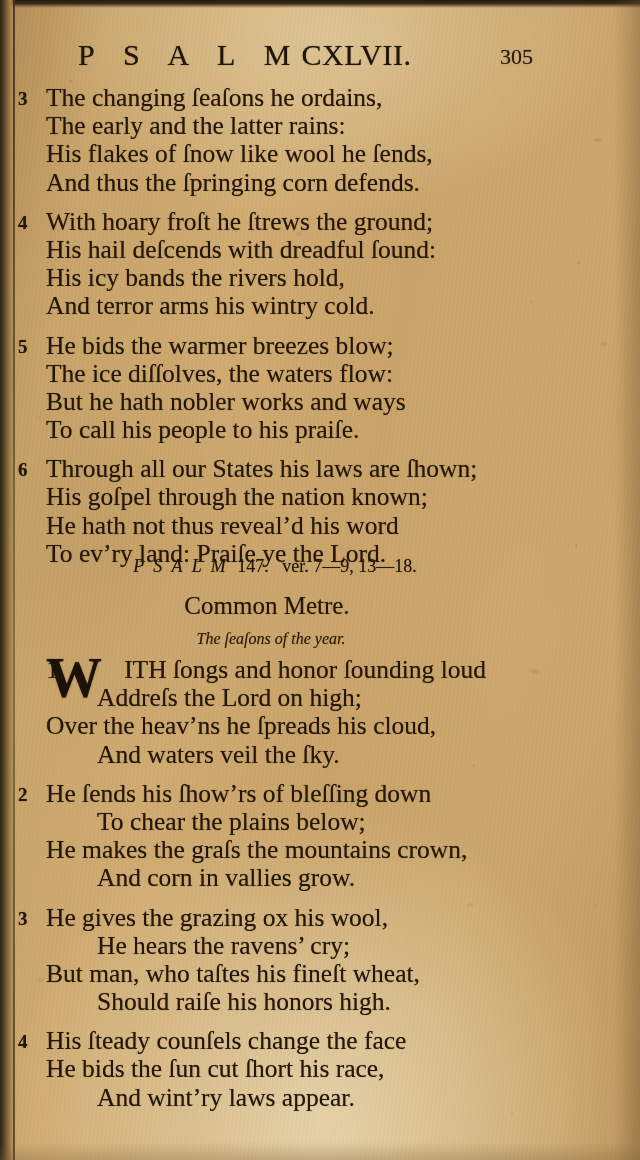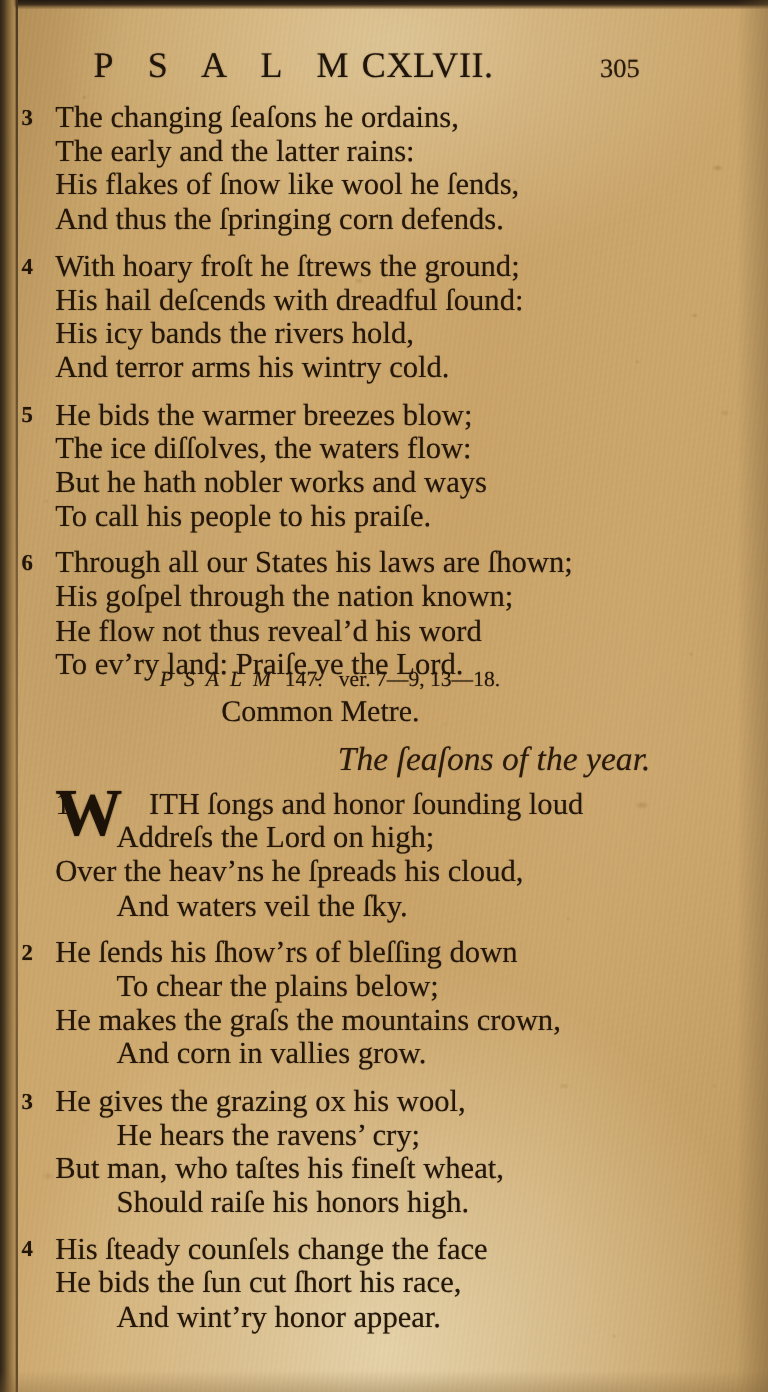--- a/index.html
+++ b/index.html
@@ -182,33 +182,32 @@
     color: #231609;
     text-shadow: 0 0 .9px rgba(35,22,9,.5);
     padding-right: 10px;
   }
   .sec-head .line1 .romanbit {
     font-style: normal;
   }
   .sec-head .line1 .psword { letter-spacing: 2.5px; }
   .sec-head .line2 {
     font-size: 25px;
-    margin-top: 3px;
+    margin-top: 15px;
     color: #231609;
     text-shadow: 0 0 .9px rgba(35,22,9,.5);
     padding-right: 26px;
   }
   .sec-head .line3 {
-    font-size: 28px;
+    font-size: 16px;
     font-style: italic;
     margin-top: 10px;
     color: #2a1a0b;
     text-shadow: 0 0 .9px rgba(42,26,11,.5);
     padding-right: 18px;
-    text-align: right;
   }
 
   
   .openline {
     position: relative;
     padding-left: 46px;
     height: 28.2px;
     line-height: 28.2px;
     font-size: 25.5px;
     white-space: nowrap;
@@ -269,21 +268,21 @@
       <div class="stanza">
         <div class="vline"><span class="vnum">5</span><span>He bids the warmer breezes blow;</span></div>
         <div class="vline"><span>The ice diſſolves, the waters flow:</span></div>
         <div class="vline"><span>But he hath nobler works and ways</span></div>
         <div class="vline"><span>To call his people to his praiſe.</span></div>
       </div>
 
       <div class="stanza">
         <div class="vline"><span class="vnum">6</span><span>Through all our States his laws are ſhown;</span></div>
         <div class="vline"><span>His goſpel through the nation known;</span></div>
-        <div class="vline"><span>He flow not thus reveal’d his word</span></div>
+        <div class="vline"><span>He hath not thus reveal’d his word</span></div>
         <div class="vline"><span>To ev’ry land:  Praiſe ye the Lord.</span></div>
       </div>
 
     </div>
 
     <div class="sec-head">
       <div class="line1"><span class="psword">P S A L M</span>&nbsp; <span class="romanbit">147.</span>&nbsp;&nbsp; <span class="romanbit">ver. 7—9, 13—18.</span></div>
       <div class="line2">Common Metre.</div>
       <div class="line3">The ſeaſons of the year.</div>
     </div>
@@ -311,19 +310,19 @@
       <div class="stanza">
         <div class="vline"><span class="vnum">3</span><span>He gives the grazing ox his wool,</span></div>
         <div class="vline indent"><span>He hears the ravens’ cry;</span></div>
         <div class="vline"><span>But man, who taſtes his fineſt wheat,</span></div>
         <div class="vline indent"><span>Should raiſe his honors high.</span></div>
       </div>
 
       <div class="stanza">
         <div class="vline"><span class="vnum">4</span><span>His ſteady counſels change the face</span></div>
         <div class="vline"><span>He bids the ſun cut ſhort his race,</span></div>
-        <div class="vline indent"><span>And wint’ry honor appear.</span></div>
+        <div class="vline indent"><span>And wint’ry laws appear.</span></div>
       </div>
 
     </div>
 
   </div>
 </div>
 
 </body></html>

